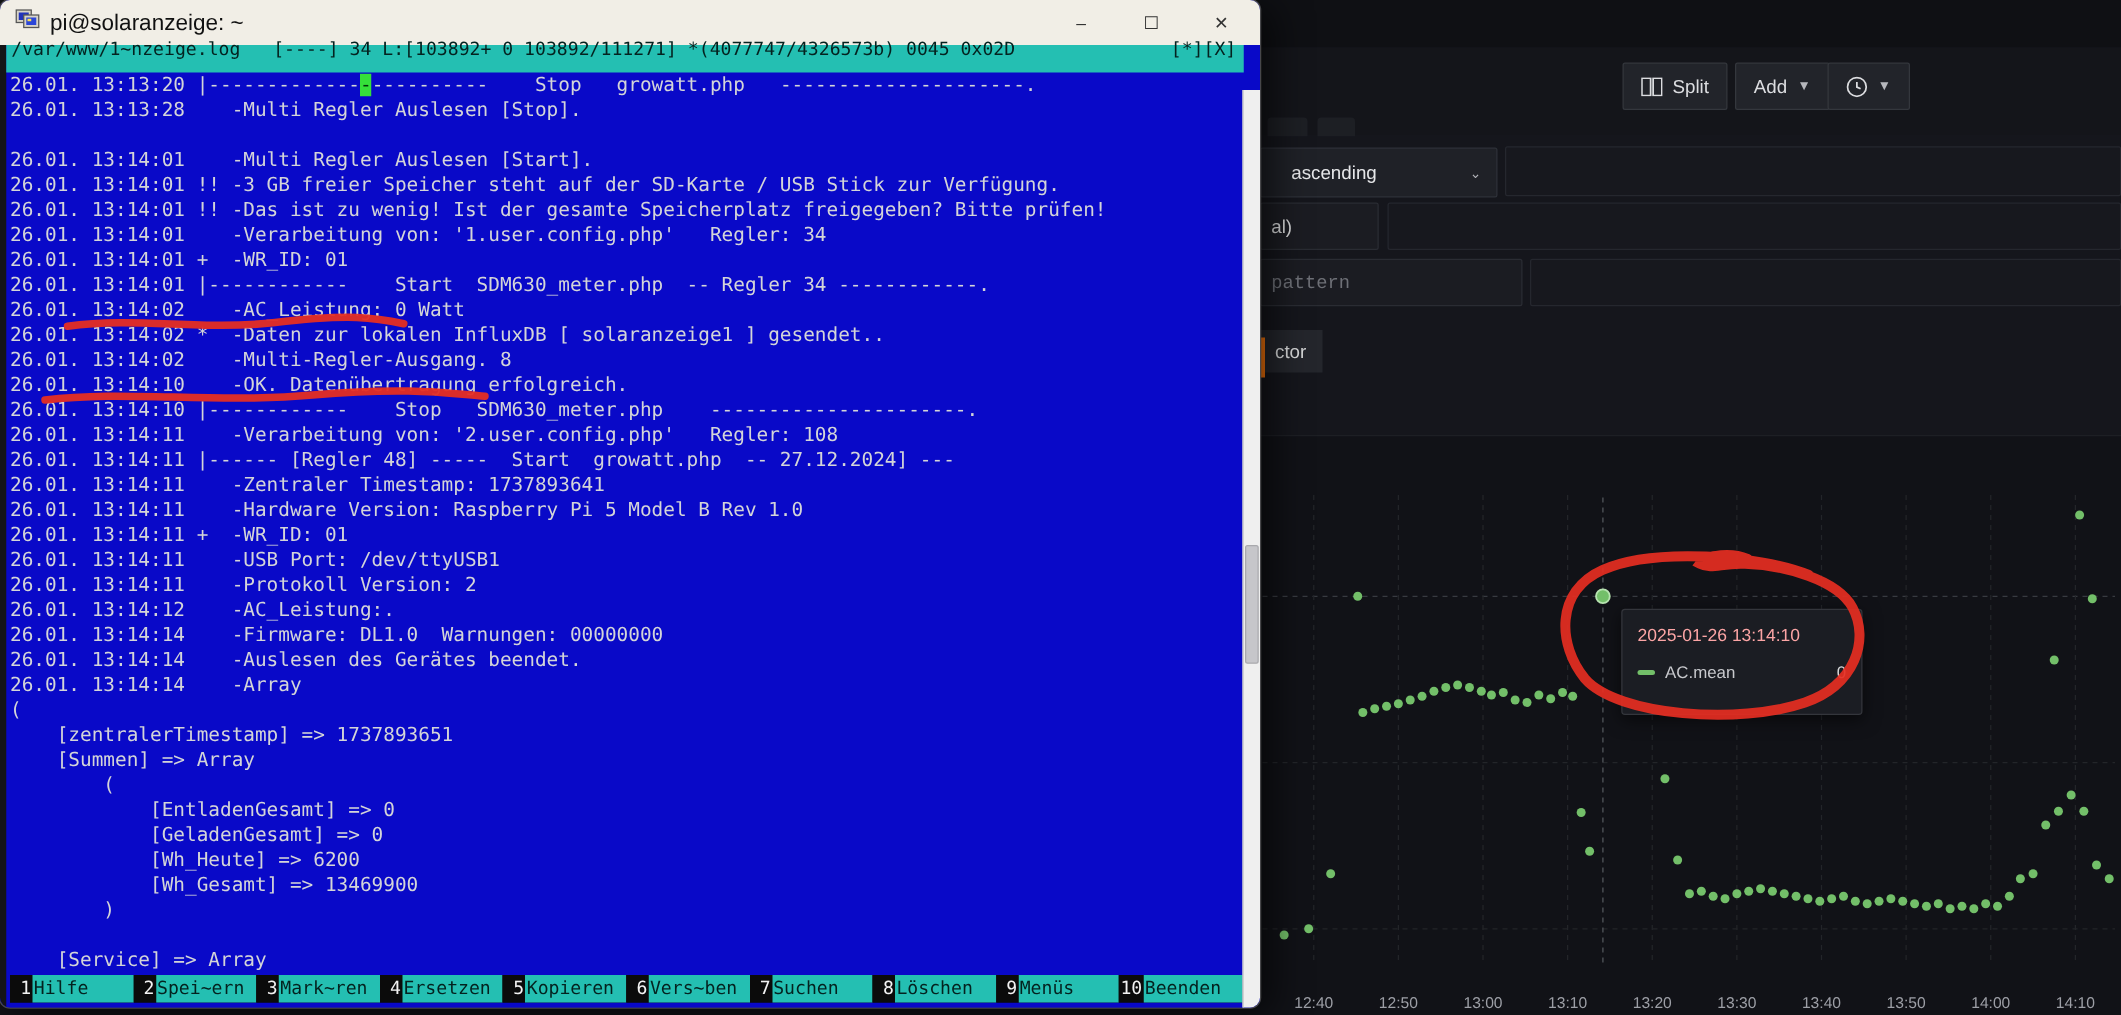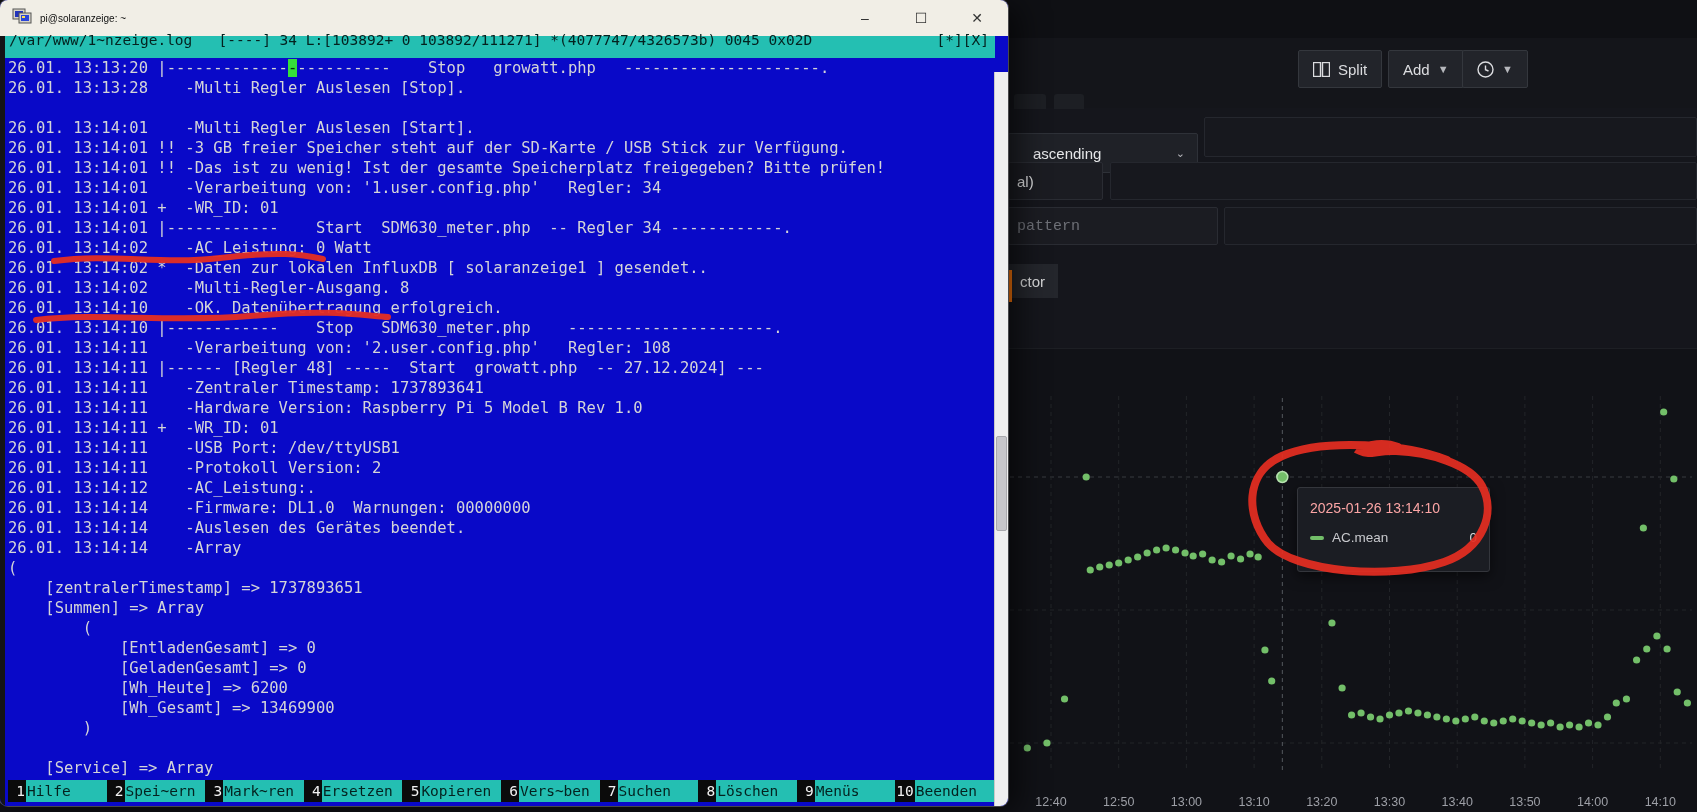--- a/index.html
+++ b/index.html
@@ -10,21 +10,21 @@
   .gf-topstrip{position:absolute;left:0;top:0;width:1697px;height:38px;background:#0f1014;}
   .gf-toolbar{position:absolute;left:0;top:38px;width:1697px;height:70px;background:#14151a;
               border-bottom:1px solid #1f2127;}
   .gf-btn{position:absolute;top:50px;height:38px;display:flex;align-items:center;gap:8px;
           background:#22242a;border:1px solid #34373d;border-radius:2px;color:#dcdde0;
           font-size:15px;padding:0 14px;box-sizing:border-box;cursor:pointer;justify-content:flex-end;}
   .gf-btn svg{display:block;}
   .chev{font-size:11px;color:#b6b7bc;}
   .gf-queries{position:absolute;left:0;top:108px;width:1697px;height:240px;background:#15161c;}
   .gf-minitab{position:absolute;top:94px;height:15px;background:#1d1f24;border-radius:3px 3px 0 0;}
-  .gf-select{position:absolute;left:1008px;top:133px;width:190px;height:40px;background:#1f2127;
+  .gf-select{position:absolute;left:1008px;top:118px;width:190px;height:40px;background:#1f2127;
              border:1px solid #2e3138;border-radius:2px;display:flex;align-items:center;
              color:#e6e7e9;font-size:15px;padding:0 12px 0 24px;box-sizing:border-box;}
   .gf-select .chev{margin-left:auto;}
   .gf-rowbox{position:absolute;background:#17181e;border:1px solid #25272e;border-radius:2px;box-sizing:border-box;}
   .gf-input{position:absolute;background:#1b1c22;border:1px solid #2a2c33;border-radius:2px;
             display:flex;align-items:center;color:#d8d9da;font-size:15px;padding:0 10px 0 8px;box-sizing:border-box;}
   .gf-input.placeholder{color:#6e7077;}
   .gf-tab{position:absolute;left:1008px;top:264px;width:50px;height:34px;background:#24262c;
           display:flex;align-items:center;color:#d8d9da;font-size:15px;padding-left:12px;box-sizing:border-box;}
   .gf-tab-accent{position:absolute;left:1008px;top:270px;width:4px;height:32px;background:#ff780a;}
@@ -45,21 +45,21 @@
   .tt-val{margin-left:auto;color:#d8d9da;}
 
   #chart-svg{position:absolute;left:0;top:0;z-index:2;}
 
   
   .term{position:absolute;left:0;top:0;width:1008px;height:806px;z-index:10;
         border-radius:8px 8px 8px 8px;box-shadow:0 0 0 1px #47474a,10px 6px 30px rgba(0,0,0,.6);
         overflow:hidden;background:#0909c8;}
   .term-titlebar{position:absolute;left:0;top:0;width:100%;height:36px;background:#f1eee6;
                  display:flex;align-items:center;box-sizing:border-box;padding-left:12px;}
-  .term-title{color:#111;font-size:10px;margin-left:8px;}
+  .term-title{color:#111;font-size:18px;margin-left:8px;}
   .term-ctrls{position:absolute;right:14px;top:0;height:36px;display:flex;align-items:center;gap:22px;}
   .term-ctrl{width:34px;height:30px;display:flex;align-items:center;justify-content:center;
              color:#333;font-size:14px;cursor:pointer;}
   .term-body{position:absolute;left:0;top:36px;width:100%;height:770px;background:#0909c8;
              border-left:5px solid #141416;box-sizing:border-box;}
   .mc-header{position:absolute;left:0;top:0;right:13px;height:22px;background:#24bfb2;color:#04221f;
              font-family:"DejaVu Sans Mono",monospace;font-size:14.5px;display:flex;align-items:center;
              padding:0 6px 15px 4px;box-sizing:border-box;white-space:pre;}
   .mc-header .hdr-right{margin-left:auto;}
   .mc-log{position:absolute;left:3px;top:22px;right:14px;bottom:26px;overflow:hidden;

